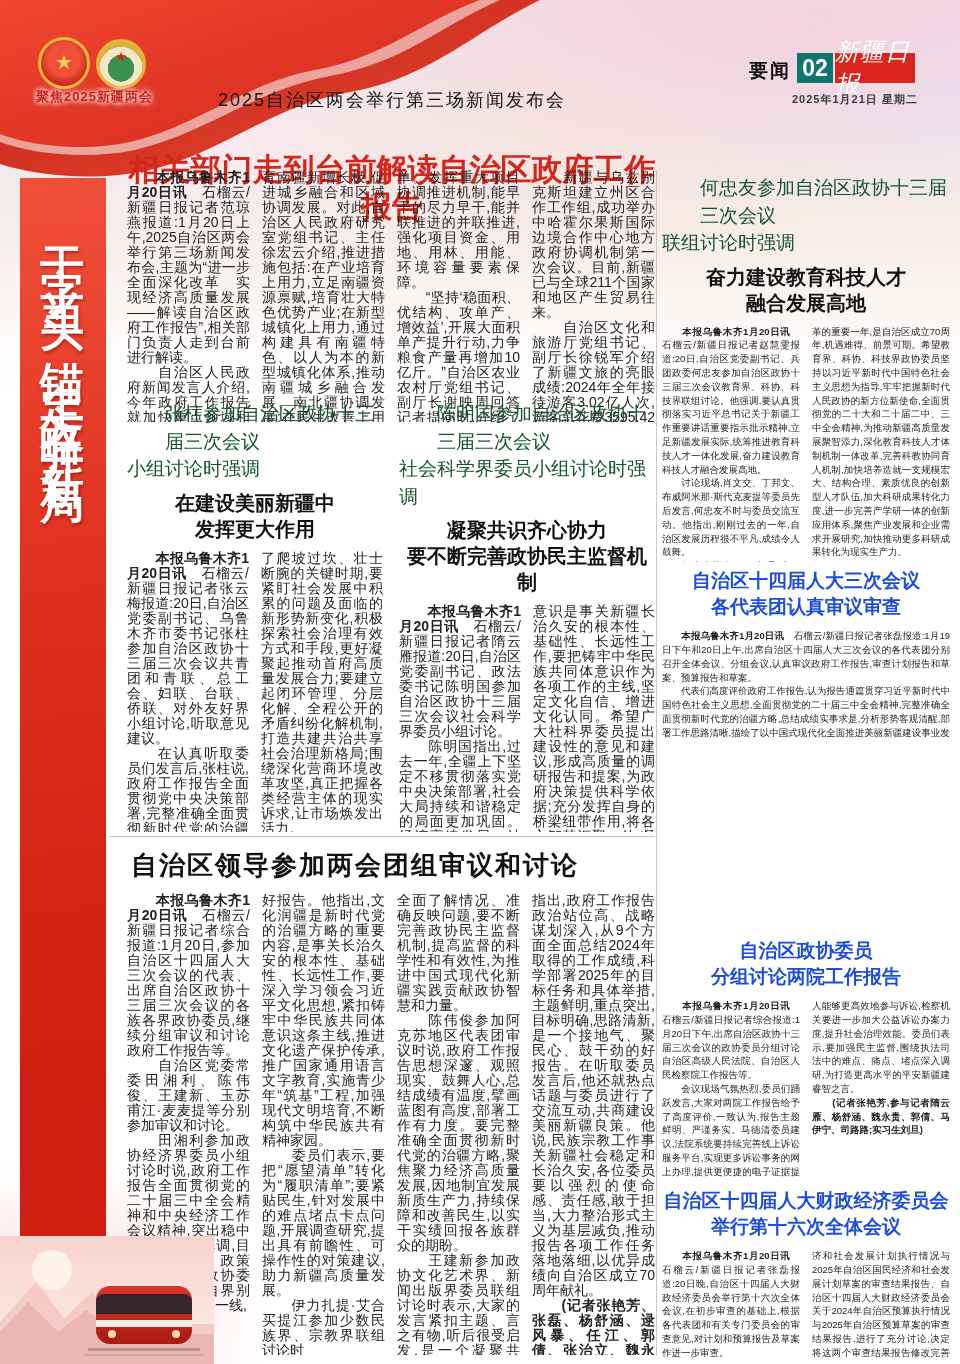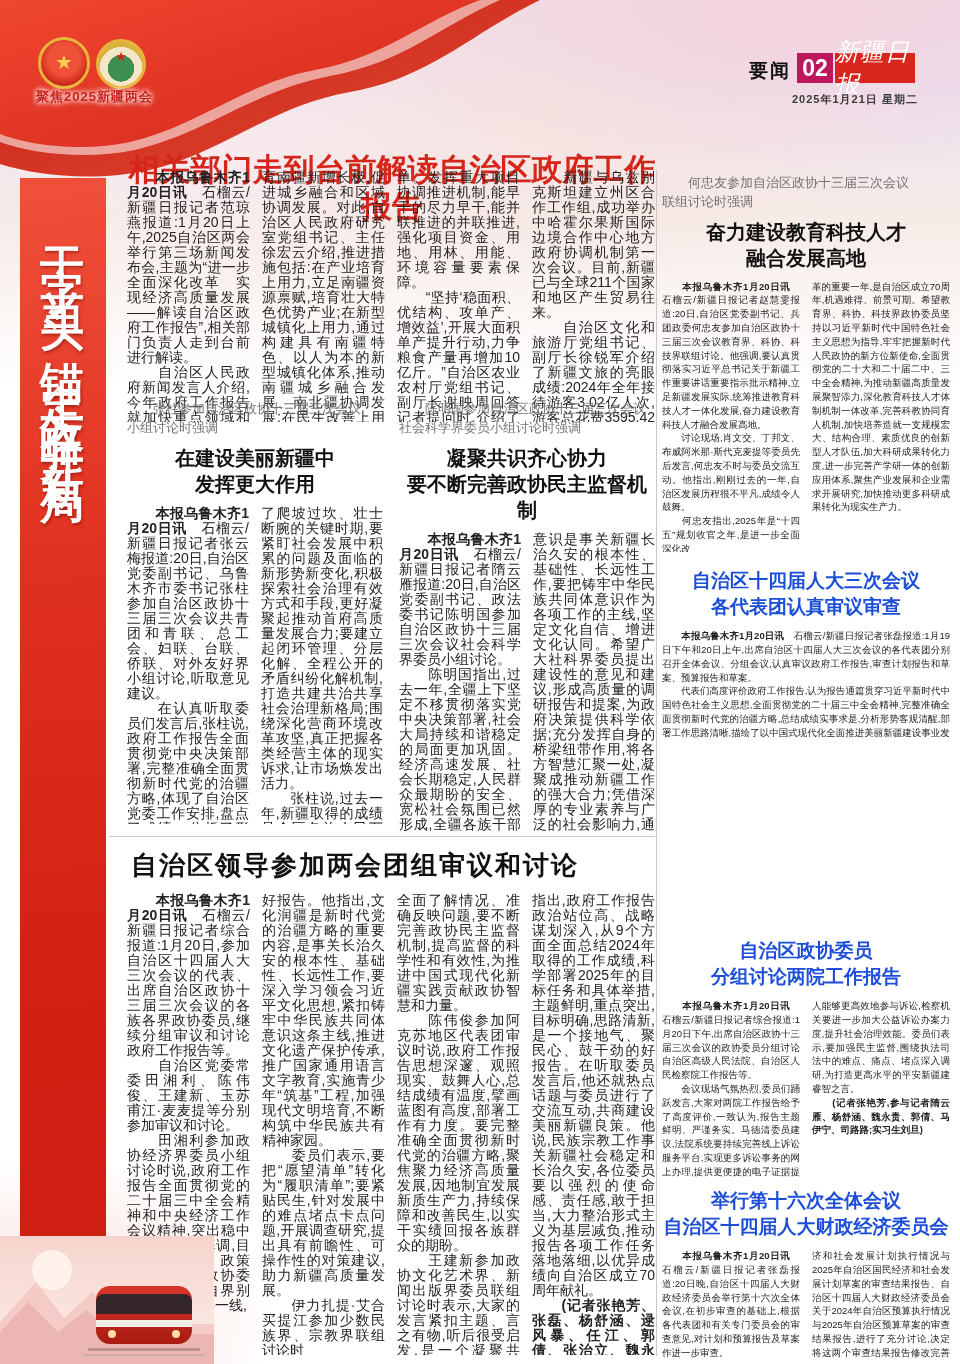--- a/index.html
+++ b/index.html
@@ -20,40 +20,40 @@
        color:#c8201a;letter-spacing:1px;text-shadow:0 0 4px #fff,0 0 6px #fff;}
   .emblem{position:absolute;border-radius:50%;display:flex;align-items:center;justify-content:center;}
   .emblem-national{left:38px;top:37px;width:46px;height:46px;border:3px solid #e9b43c;
        background:radial-gradient(circle at 50% 42%, #ef5038 45%, #c21d10 80%);}
   .emblem-national .star{color:#f7cd4e;font-size:20px;line-height:1;margin-top:-2px;}
   .emblem-cppcc{left:96px;top:39px;width:44px;height:44px;border:3px solid #e9b43c;
        background:radial-gradient(circle at 50% 60%, #3c8f4e 0 38%, #f3e7c7 39% 62%, #d8b23e 63%);}
   .emblem-cppcc .star{color:#cf2215;font-size:13px;line-height:1;margin-top:-16px;}
   .masthead-right{position:absolute;left:735px;top:50px;width:215px;height:62px;}
   .section-label{position:absolute;left:14px;top:8px;font-size:19px;font-weight:bold;color:#111;letter-spacing:2px;}
-  .pagenum-box{position:absolute;left:62px;top:3px;width:36px;height:30px;background:#be185d;
+  .pagenum-box{position:absolute;left:62px;top:3px;width:36px;height:30px;background:#0f766e;
        color:#fff;font-size:23px;font-weight:bold;display:flex;align-items:center;justify-content:center;}
   .paper-box{position:absolute;left:100px;top:3px;width:80px;height:30px;background:#d9251c;
        color:#fff;display:flex;align-items:center;justify-content:center;
        font-family:"DejaVu Serif",serif;font-weight:normal;font-style:italic;font-size:24px;letter-spacing:1px;}
   .date-line{position:absolute;left:57px;top:42px;font-size:11px;font-weight:bold;color:#3c3c3c;letter-spacing:1px;}
   
   .lead-kicker{position:absolute;left:128px;top:88px;width:528px;text-align:center;
        font-size:18px;color:#141414;letter-spacing:2px;}
   .lead-headline{position:absolute;left:114px;top:116px;width:556px;text-align:center;
        font-size:31px;font-weight:900;color:#d5261b;letter-spacing:0px;line-height:1.2;margin-top:35px;}
   
   .cols{display:flex;gap:12px;}
   .bcol{flex:1;font-size:14px;line-height:15px;text-align:justify;white-space:pre-line;color:#222;}
   .r .bcol{font-size:9.5px;line-height:13.8px;}
   .dateline{font-weight:bold;}
   .credit{font-weight:bold;}
   
   .abs{position:absolute;overflow:hidden;}
-  .kicker{font-size:13px;color:#737373;line-height:1.45;}
+  .kicker{font-size:19px;color:#14532d;line-height:1.45;}
   .kicker .k1{padding-left:2em;}
   .sub-headline{text-align:center;font-size:20px;font-weight:bold;color:#111;line-height:1.3;margin:7px 0 9px;}
   .r-headline{text-align:center;font-size:19px;font-weight:bold;color:#1d4ed8;line-height:1.35;margin:0 0 10px;}
   .leaders-headline{font-size:26px;font-weight:bold;color:#111;letter-spacing:2px;margin:0 0 10px 4px;}
   .rule-h{position:absolute;left:110px;top:836px;width:545px;height:1px;background:#c7c7c7;}
   .rule-v{position:absolute;left:656px;top:170px;width:1px;height:1186px;background:#c9c9c9;}
   
   .side-banner{position:absolute;left:20px;top:178px;width:86px;height:1062px;
        background:linear-gradient(175deg,#f0503a 0%,#e03220 35%,#d42314 70%,#cf1e12 100%);
        display:flex;justify-content:center;}
@@ -93,20 +93,21 @@
     </div>
   <div class="badge-label">聚焦2025新疆两会</div>
 
   <div class="masthead-right">
     <div class="section-label">要闻</div>
     <div class="pagenum-box">02</div>
     <div class="paper-box">新疆日报</div>
     <div class="date-line">2025年1月21日 星期二</div>
   </div>
 
+  <div class="lead-kicker">2025自治区两会举行第三场新闻发布会</div>
   <div class="lead-headline">相关部门走到台前解读自治区政府工作报告</div>
 
   <div class="abs" style="left:127px;top:170px;width:528px;height:252px;">
     <div class="cols" style="height:100%;">
       <div class="bcol"><span class="dateline">　　本报乌鲁木齐1月20日讯</span><span>　石榴云/新疆日报记者范琼燕报道:1月20日上午,2025自治区两会举行第三场新闻发布会,主题为“进一步全面深化改革　实现经济高质量发展——解读自治区政府工作报告”,相关部门负责人走到台前进行解读。
 　　自治区人民政府新闻发言人介绍,今年政府工作报告就加快重点领域和关键环节改革,重点部署了四个方面的任务,包括深化国资国企改革、实施民营经济发展行动、积极服务和融入全国统一大市场、深化财税投资金融体制改革。
 　　政府工作报告提出加快培</span></div>
       <div class="bcol">育南疆新增长极,促进城乡融合和区域协调发展。对此,自治区人民政府研究室党组书记、主任徐宏云介绍,推进措施包括:在产业培育上用力,立足南疆资源禀赋,培育壮大特色优势产业;在新型城镇化上用力,通过构建具有南疆特色、以人为本的新型城镇化体系,推动南疆城乡融合发展、南北疆协调发展;在民生改善上用力,重大民生工程继续向南疆倾斜。
 　　提到加快建设基础设施“十张网”,自治区发展改革委党组书记、副主任王凯然表示,让项目前期工作“快起来”。今年再抓紧谋划一批标志性工程,不断扩大完善“十张网”项目清</div>
       <div class="bcol">单。发挥重大项目协调推进机制,能早干的尽力早干,能并联推进的并联推进,强化项目资金、用地、用林、用能、环境容量要素保障。
@@ -210,22 +211,22 @@
     <div class="cols" style="height:178px;overflow:hidden;">
       <div class="bcol"><span class="dateline">　　本报乌鲁木齐1月20日讯</span><span>　石榴云/新疆日报记者综合报道:1月20日下午,出席自治区政协十三届三次会议的政协委员分组讨论自治区高级人民法院、自治区人民检察院工作报告等。
 　　会议现场气氛热烈,委员们踊跃发言,大家对两院工作报告给予了高度评价,一致认为,报告主题鲜明、严谨务实。马德清委员建议,法院系统要持续完善线上诉讼服务平台,实现更多诉讼事务的网上办理,提供更便捷的电子证据提交和查阅功能等,让当事</span></div>
       <div class="bcol"><span>人能够更高效地参与诉讼,检察机关要进一步加大公益诉讼办案力度,提升社会治理效能。委员们表示,要加强民主监督,围绕执法司法中的难点、痛点、堵点深入调研,为打造更高水平的平安新疆建睿智之言。</span><span class="credit">
 　　(记者张艳芳,参与记者隋云雁、杨舒涵、魏永贵、郭倩、马伊宁、司路路;实习生刘旦)</span></div>
     </div>
   </div>
 
   <div class="abs r" style="left:662px;top:1188px;width:288px;height:176px;">
     <div class="r-headline">
+      <div>自治区十四届人大财政经济委员会</div>
       <div>举行第十六次全体会议</div>
-      <div>自治区十四届人大财政经济委员会</div>
     </div>
     <div class="cols" style="height:112px;overflow:hidden;">
       <div class="bcol"><span class="dateline">　　本报乌鲁木齐1月20日讯</span><span>　石榴云/新疆日报记者张磊报道:20日晚,自治区十四届人大财政经济委员会举行第十六次全体会议,在初步审查的基础上,根据各代表团和有关专门委员会的审查意见,对计划和预算报告及草案作进一步审查。
 　　会议对自治区十四届人大财政经济委员会关于2024年自治区国民经</span></div>
       <div class="bcol">济和社会发展计划执行情况与2025年自治区国民经济和社会发展计划草案的审查结果报告、自治区十四届人大财政经济委员会关于2024年自治区预算执行情况与2025年自治区预算草案的审查结果报告,进行了充分讨论,决定将这两个审查结果报告修改完善后,提请自治区十四届人大三次会议主席团第三次会议审议。</div>
     </div>
   </div>
 
   <div class="side-banner">
     <div class="slogan">干字当头 锚定方略开新局</div>

